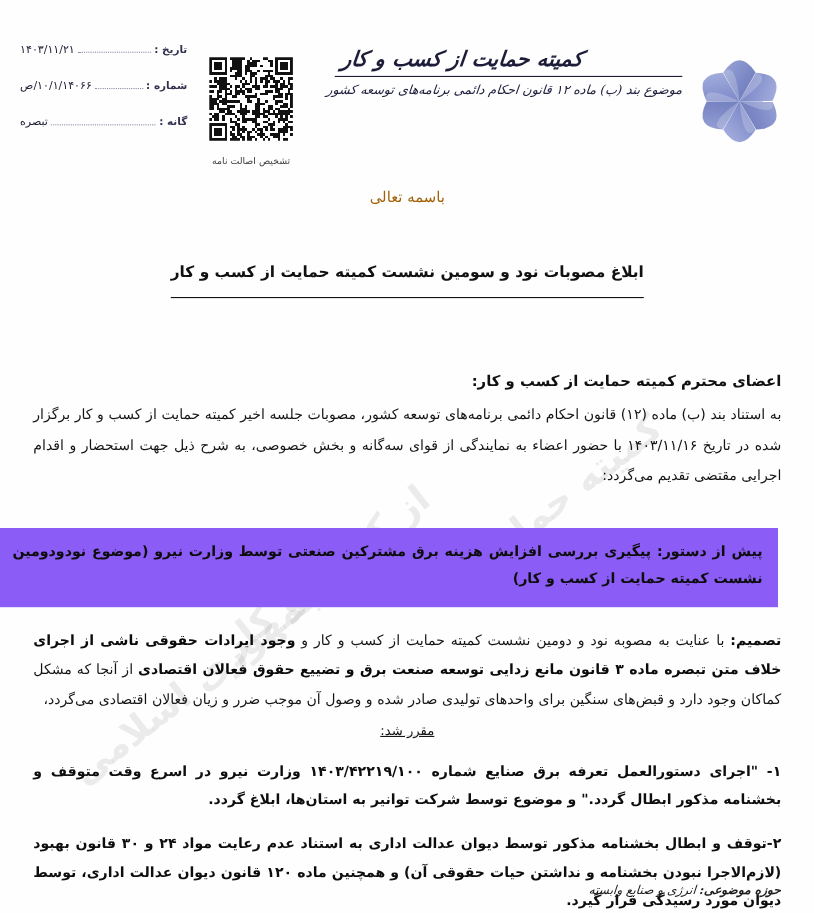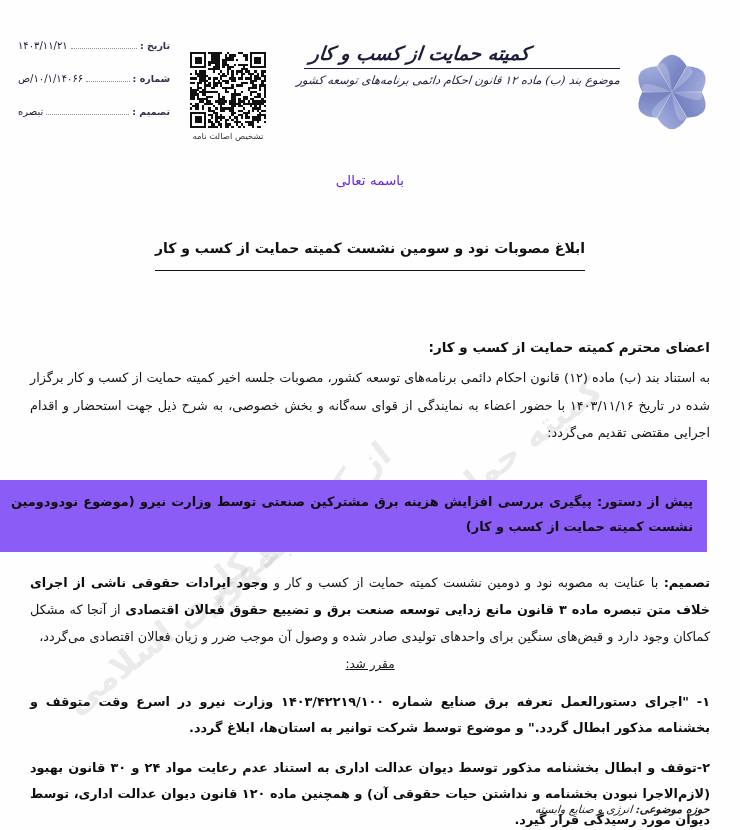--- a/index.html
+++ b/index.html
@@ -96,21 +96,21 @@
     text-align: center;
   }
   .qr-code {
     width: 76px;
     height: 76px;
     margin: 0 auto;
     display: block;
     background: #fff;
   }
   .qr-caption {
-    margin-top: 3px;
+    margin-top: 14px;
     font-size: 8.5px;
     color: #3a3a3a;
     white-space: nowrap;
   }
 
   
   .letterhead {
     position: absolute;
     top: 36px;
     right: 16px;
@@ -167,21 +167,21 @@
     top: 160px;
     left: 0; right: 0;
     z-index: 3;
     padding: 0 30px;
     box-sizing: border-box;
   }
 
   .basmala {
     text-align: center;
     font-size: 13.5px;
-    color: #6d28d9;
+    color: #a16207;
     margin: 12px 0 0 0;
     letter-spacing: .3px;
   }
 
   .doc-title {
     text-align: center;
     font-size: 14px;
     font-weight: bold;
     color: #111;
     margin: 52px 0 0 0;
@@ -291,21 +291,21 @@
         <span class="meta-label">تاریخ :</span>
         <span class="meta-dots"></span>
         <span class="meta-value">۱۴۰۳/۱۱/۲۱</span>
       </div>
       <div class="meta-row">
         <span class="meta-label">شماره :</span>
         <span class="meta-dots"></span>
         <span class="meta-value">۱۰/۱/۱۴۰۶۶/ص</span>
       </div>
       <div class="meta-row">
-        <span class="meta-label">تصمیم :</span>
+        <span class="meta-label">گانه :</span>
         <span class="meta-dots"></span>
         <span class="meta-value">تبصره</span>
       </div>
     </div>
 
     <div class="qr-block">
       <svg class="qr-code" viewBox="0 0 33 33" shape-rendering="crispEdges">
         <rect width="33" height="33" fill="#ffffff"></rect>
         <g id="qr-cells" fill="#111111">
             <path d="M0,0h1v1h-1zM1,0h1v1h-1zM2,0h1v1h-1zM3,0h1v1h-1zM4,0h1v1h-1zM5,0h1v1h-1zM6,0h1v1h-1zM8,0h1v1h-1zM9,0h1v1h-1zM10,0h1v1h-1zM11,0h1v1h-1zM12,0h1v1h-1zM13,0h1v1h-1zM16,0h1v1h-1zM21,0h1v1h-1zM22,0h1v1h-1zM26,0h1v1h-1zM27,0h1v1h-1zM28,0h1v1h-1zM29,0h1v1h-1zM30,0h1v1h-1zM31,0h1v1h-1zM32,0h1v1h-1zM0,1h1v1h-1zM6,1h1v1h-1zM9,1h1v1h-1zM10,1h1v1h-1zM11,1h1v1h-1zM12,1h1v1h-1zM15,1h1v1h-1zM17,1h1v1h-1zM18,1h1v1h-1zM19,1h1v1h-1zM23,1h1v1h-1zM24,1h1v1h-1zM26,1h1v1h-1zM32,1h1v1h-1zM0,2h1v1h-1zM2,2h1v1h-1zM3,2h1v1h-1zM4,2h1v1h-1zM6,2h1v1h-1zM9,2h1v1h-1zM10,2h1v1h-1zM11,2h1v1h-1zM12,2h1v1h-1zM15,2h1v1h-1zM16,2h1v1h-1zM17,2h1v1h-1zM18,2h1v1h-1zM24,2h1v1h-1zM26,2h1v1h-1zM28,2h1v1h-1zM29,2h1v1h-1zM30,2h1v1h-1zM32,2h1v1h-1zM0,3h1v1h-1zM2,3h1v1h-1zM3,3h1v1h-1zM4,3h1v1h-1zM6,3h1v1h-1zM9,3h1v1h-1zM10,3h1v1h-1zM11,3h1v1h-1zM12,3h1v1h-1zM14,3h1v1h-1zM15,3h1v1h-1zM16,3h1v1h-1zM17,3h1v1h-1zM18,3h1v1h-1zM20,3h1v1h-1zM24,3h1v1h-1zM26,3h1v1h-1zM28,3h1v1h-1zM29,3h1v1h-1zM30,3h1v1h-1zM32,3h1v1h-1zM0,4h1v1h-1zM2,4h1v1h-1zM3,4h1v1h-1zM4,4h1v1h-1zM6,4h1v1h-1zM8,4h1v1h-1zM9,4h1v1h-1zM10,4h1v1h-1zM11,4h1v1h-1zM12,4h1v1h-1zM14,4h1v1h-1zM15,4h1v1h-1zM26,4h1v1h-1zM28,4h1v1h-1zM29,4h1v1h-1zM30,4h1v1h-1zM32,4h1v1h-1zM0,5h1v1h-1zM6,5h1v1h-1zM8,5h1v1h-1zM11,5h1v1h-1zM12,5h1v1h-1zM14,5h1v1h-1zM15,5h1v1h-1zM16,5h1v1h-1zM19,5h1v1h-1zM21,5h1v1h-1zM22,5h1v1h-1zM23,5h1v1h-1zM24,5h1v1h-1zM26,5h1v1h-1zM32,5h1v1h-1zM0,6h1v1h-1zM1,6h1v1h-1zM2,6h1v1h-1zM3,6h1v1h-1zM4,6h1v1h-1zM5,6h1v1h-1zM6,6h1v1h-1zM10,6h1v1h-1zM11,6h1v1h-1zM12,6h1v1h-1zM14,6h1v1h-1zM16,6h1v1h-1zM17,6h1v1h-1zM18,6h1v1h-1zM23,6h1v1h-1zM26,6h1v1h-1zM27,6h1v1h-1zM28,6h1v1h-1zM29,6h1v1h-1zM30,6h1v1h-1zM31,6h1v1h-1zM32,6h1v1h-1zM8,7h1v1h-1zM9,7h1v1h-1zM10,7h1v1h-1zM11,7h1v1h-1zM12,7h1v1h-1zM16,7h1v1h-1zM17,7h1v1h-1zM22,7h1v1h-1zM23,7h1v1h-1zM24,7h1v1h-1zM2,8h1v1h-1zM4,8h1v1h-1zM5,8h1v1h-1zM6,8h1v1h-1zM10,8h1v1h-1zM13,8h1v1h-1zM16,8h1v1h-1zM18,8h1v1h-1zM20,8h1v1h-1zM21,8h1v1h-1zM22,8h1v1h-1zM24,8h1v1h-1zM25,8h1v1h-1zM28,8h1v1h-1zM31,8h1v1h-1zM32,8h1v1h-1zM0,9h1v1h-1zM2,9h1v1h-1zM3,9h1v1h-1zM4,9h1v1h-1zM5,9h1v1h-1zM6,9h1v1h-1zM12,9h1v1h-1zM14,9h1v1h-1zM16,9h1v1h-1zM18,9h1v1h-1zM20,9h1v1h-1zM22,9h1v1h-1zM23,9h1v1h-1zM25,9h1v1h-1zM26,9h1v1h-1zM27,9h1v1h-1zM29,9h1v1h-1zM31,9h1v1h-1zM3,10h1v1h-1zM4,10h1v1h-1zM5,10h1v1h-1zM6,10h1v1h-1zM7,10h1v1h-1zM13,10h1v1h-1zM14,10h1v1h-1zM15,10h1v1h-1zM18,10h1v1h-1zM22,10h1v1h-1zM26,10h1v1h-1zM28,10h1v1h-1zM29,10h1v1h-1zM31,10h1v1h-1zM32,10h1v1h-1zM0,11h1v1h-1zM1,11h1v1h-1zM2,11h1v1h-1zM4,11h1v1h-1zM5,11h1v1h-1zM6,11h1v1h-1zM8,11h1v1h-1zM10,11h1v1h-1zM11,11h1v1h-1zM13,11h1v1h-1zM17,11h1v1h-1zM18,11h1v1h-1zM19,11h1v1h-1zM21,11h1v1h-1zM22,11h1v1h-1zM24,11h1v1h-1zM25,11h1v1h-1zM26,11h1v1h-1zM28,11h1v1h-1zM29,11h1v1h-1zM30,11h1v1h-1zM32,11h1v1h-1zM4,12h1v1h-1zM5,12h1v1h-1zM6,12h1v1h-1zM7,12h1v1h-1zM10,12h1v1h-1zM12,12h1v1h-1zM14,12h1v1h-1zM15,12h1v1h-1zM16,12h1v1h-1zM18,12h1v1h-1zM19,12h1v1h-1zM26,12h1v1h-1zM27,12h1v1h-1zM28,12h1v1h-1zM31,12h1v1h-1zM32,12h1v1h-1zM0,13h1v1h-1zM1,13h1v1h-1zM3,13h1v1h-1zM4,13h1v1h-1zM6,13h1v1h-1zM8,13h1v1h-1zM10,13h1v1h-1zM11,13h1v1h-1zM12,13h1v1h-1zM13,13h1v1h-1zM15,13h1v1h-1zM16,13h1v1h-1zM22,13h1v1h-1zM23,13h1v1h-1zM24,13h1v1h-1zM26,13h1v1h-1zM27,13h1v1h-1zM31,13h1v1h-1zM3,14h1v1h-1zM6,14h1v1h-1zM7,14h1v1h-1zM8,14h1v1h-1zM10,14h1v1h-1zM11,14h1v1h-1zM13,14h1v1h-1zM18,14h1v1h-1zM20,14h1v1h-1zM21,14h1v1h-1zM22,14h1v1h-1zM27,14h1v1h-1zM28,14h1v1h-1zM30,14h1v1h-1zM31,14h1v1h-1zM32,14h1v1h-1zM0,15h1v1h-1zM3,15h1v1h-1zM4,15h1v1h-1zM6,15h1v1h-1zM9,15h1v1h-1zM10,15h1v1h-1zM14,15h1v1h-1zM15,15h1v1h-1zM16,15h1v1h-1zM17,15h1v1h-1zM18,15h1v1h-1zM25,15h1v1h-1zM26,15h1v1h-1zM27,15h1v1h-1zM28,15h1v1h-1zM30,15h1v1h-1zM32,15h1v1h-1zM0,16h1v1h-1zM1,16h1v1h-1zM2,16h1v1h-1zM3,16h1v1h-1zM5,16h1v1h-1zM6,16h1v1h-1zM15,16h1v1h-1zM19,16h1v1h-1zM25,16h1v1h-1zM30,16h1v1h-1zM32,16h1v1h-1zM0,17h1v1h-1zM1,17h1v1h-1zM2,17h1v1h-1zM4,17h1v1h-1zM5,17h1v1h-1zM6,17h1v1h-1zM7,17h1v1h-1zM8,17h1v1h-1zM9,17h1v1h-1zM10,17h1v1h-1zM11,17h1v1h-1zM15,17h1v1h-1zM16,17h1v1h-1zM19,17h1v1h-1zM22,17h1v1h-1zM26,17h1v1h-1zM27,17h1v1h-1zM28,17h1v1h-1zM32,17h1v1h-1zM0,18h1v1h-1zM1,18h1v1h-1zM2,18h1v1h-1zM3,18h1v1h-1zM5,18h1v1h-1zM6,18h1v1h-1zM12,18h1v1h-1zM18,18h1v1h-1zM19,18h1v1h-1zM20,18h1v1h-1zM21,18h1v1h-1zM26,18h1v1h-1zM29,18h1v1h-1zM30,18h1v1h-1zM32,18h1v1h-1zM0,19h1v1h-1zM1,19h1v1h-1zM3,19h1v1h-1zM7,19h1v1h-1zM8,19h1v1h-1zM9,19h1v1h-1zM12,19h1v1h-1zM14,19h1v1h-1zM18,19h1v1h-1zM19,19h1v1h-1zM23,19h1v1h-1zM24,19h1v1h-1zM28,19h1v1h-1zM29,19h1v1h-1zM30,19h1v1h-1zM32,19h1v1h-1zM0,20h1v1h-1zM1,20h1v1h-1zM3,20h1v1h-1zM4,20h1v1h-1zM5,20h1v1h-1zM6,20h1v1h-1zM7,20h1v1h-1zM12,20h1v1h-1zM13,20h1v1h-1zM14,20h1v1h-1zM18,20h1v1h-1zM19,20h1v1h-1zM21,20h1v1h-1zM23,20h1v1h-1zM24,20h1v1h-1zM26,20h1v1h-1zM27,20h1v1h-1zM31,20h1v1h-1zM4,21h1v1h-1zM5,21h1v1h-1zM7,21h1v1h-1zM8,21h1v1h-1zM11,21h1v1h-1zM12,21h1v1h-1zM13,21h1v1h-1zM14,21h1v1h-1zM15,21h1v1h-1zM17,21h1v1h-1zM18,21h1v1h-1zM19,21h1v1h-1zM21,21h1v1h-1zM22,21h1v1h-1zM23,21h1v1h-1zM25,21h1v1h-1zM27,21h1v1h-1zM28,21h1v1h-1zM29,21h1v1h-1zM30,21h1v1h-1zM31,21h1v1h-1zM32,21h1v1h-1zM0,22h1v1h-1zM2,22h1v1h-1zM3,22h1v1h-1zM6,22h1v1h-1zM7,22h1v1h-1zM8,22h1v1h-1zM9,22h1v1h-1zM12,22h1v1h-1zM13,22h1v1h-1zM14,22h1v1h-1zM17,22h1v1h-1zM18,22h1v1h-1zM19,22h1v1h-1zM20,22h1v1h-1zM21,22h1v1h-1zM23,22h1v1h-1zM24,22h1v1h-1zM25,22h1v1h-1zM26,22h1v1h-1zM27,22h1v1h-1zM28,22h1v1h-1zM29,22h1v1h-1zM30,22h1v1h-1zM31,22h1v1h-1zM1,23h1v1h-1zM2,23h1v1h-1zM3,23h1v1h-1zM5,23h1v1h-1zM10,23h1v1h-1zM13,23h1v1h-1zM18,23h1v1h-1zM19,23h1v1h-1zM21,23h1v1h-1zM22,23h1v1h-1zM26,23h1v1h-1zM28,23h1v1h-1zM30,23h1v1h-1zM32,23h1v1h-1zM0,24h1v1h-1zM2,24h1v1h-1zM3,24h1v1h-1zM5,24h1v1h-1zM8,24h1v1h-1zM11,24h1v1h-1zM13,24h1v1h-1zM14,24h1v1h-1zM15,24h1v1h-1zM16,24h1v1h-1zM17,24h1v1h-1zM18,24h1v1h-1zM23,24h1v1h-1zM27,24h1v1h-1zM28,24h1v1h-1zM29,24h1v1h-1zM30,24h1v1h-1zM8,25h1v1h-1zM9,25h1v1h-1zM10,25h1v1h-1zM13,25h1v1h-1zM14,25h1v1h-1zM17,25h1v1h-1zM18,25h1v1h-1zM21,25h1v1h-1zM22,25h1v1h-1zM25,25h1v1h-1zM27,25h1v1h-1zM29,25h1v1h-1zM31,25h1v1h-1zM32,25h1v1h-1zM0,26h1v1h-1zM1,26h1v1h-1zM2,26h1v1h-1zM3,26h1v1h-1zM4,26h1v1h-1zM5,26h1v1h-1zM6,26h1v1h-1zM10,26h1v1h-1zM11,26h1v1h-1zM18,26h1v1h-1zM19,26h1v1h-1zM23,26h1v1h-1zM24,26h1v1h-1zM25,26h1v1h-1zM30,26h1v1h-1zM0,27h1v1h-1zM6,27h1v1h-1zM8,27h1v1h-1zM9,27h1v1h-1zM11,27h1v1h-1zM13,27h1v1h-1zM18,27h1v1h-1zM21,27h1v1h-1zM22,27h1v1h-1zM24,27h1v1h-1zM29,27h1v1h-1zM30,27h1v1h-1zM31,27h1v1h-1zM32,27h1v1h-1zM0,28h1v1h-1zM2,28h1v1h-1zM3,28h1v1h-1zM4,28h1v1h-1zM6,28h1v1h-1zM9,28h1v1h-1zM11,28h1v1h-1zM12,28h1v1h-1zM13,28h1v1h-1zM14,28h1v1h-1zM17,28h1v1h-1zM19,28h1v1h-1zM20,28h1v1h-1zM22,28h1v1h-1zM24,28h1v1h-1zM25,28h1v1h-1zM27,28h1v1h-1zM28,28h1v1h-1zM29,28h1v1h-1zM30,28h1v1h-1zM32,28h1v1h-1zM0,29h1v1h-1zM2,29h1v1h-1zM3,29h1v1h-1zM4,29h1v1h-1zM6,29h1v1h-1zM8,29h1v1h-1zM11,29h1v1h-1zM13,29h1v1h-1zM15,29h1v1h-1zM16,29h1v1h-1zM18,29h1v1h-1zM20,29h1v1h-1zM27,29h1v1h-1zM28,29h1v1h-1zM29,29h1v1h-1zM30,29h1v1h-1zM0,30h1v1h-1zM2,30h1v1h-1zM3,30h1v1h-1zM4,30h1v1h-1zM6,30h1v1h-1zM8,30h1v1h-1zM9,30h1v1h-1zM11,30h1v1h-1zM12,30h1v1h-1zM15,30h1v1h-1zM19,30h1v1h-1zM20,30h1v1h-1zM21,30h1v1h-1zM24,30h1v1h-1zM25,30h1v1h-1zM26,30h1v1h-1zM27,30h1v1h-1zM29,30h1v1h-1zM32,30h1v1h-1zM0,31h1v1h-1zM6,31h1v1h-1zM9,31h1v1h-1zM10,31h1v1h-1zM12,31h1v1h-1zM13,31h1v1h-1zM15,31h1v1h-1zM16,31h1v1h-1zM17,31h1v1h-1zM20,31h1v1h-1zM22,31h1v1h-1zM25,31h1v1h-1zM26,31h1v1h-1zM27,31h1v1h-1zM0,32h1v1h-1zM1,32h1v1h-1zM2,32h1v1h-1zM3,32h1v1h-1zM4,32h1v1h-1zM5,32h1v1h-1zM6,32h1v1h-1zM8,32h1v1h-1zM9,32h1v1h-1zM10,32h1v1h-1zM11,32h1v1h-1zM13,32h1v1h-1zM15,32h1v1h-1zM16,32h1v1h-1zM18,32h1v1h-1zM21,32h1v1h-1zM23,32h1v1h-1zM27,32h1v1h-1zM29,32h1v1h-1zM30,32h1v1h-1z" fill="#111111"></path>

